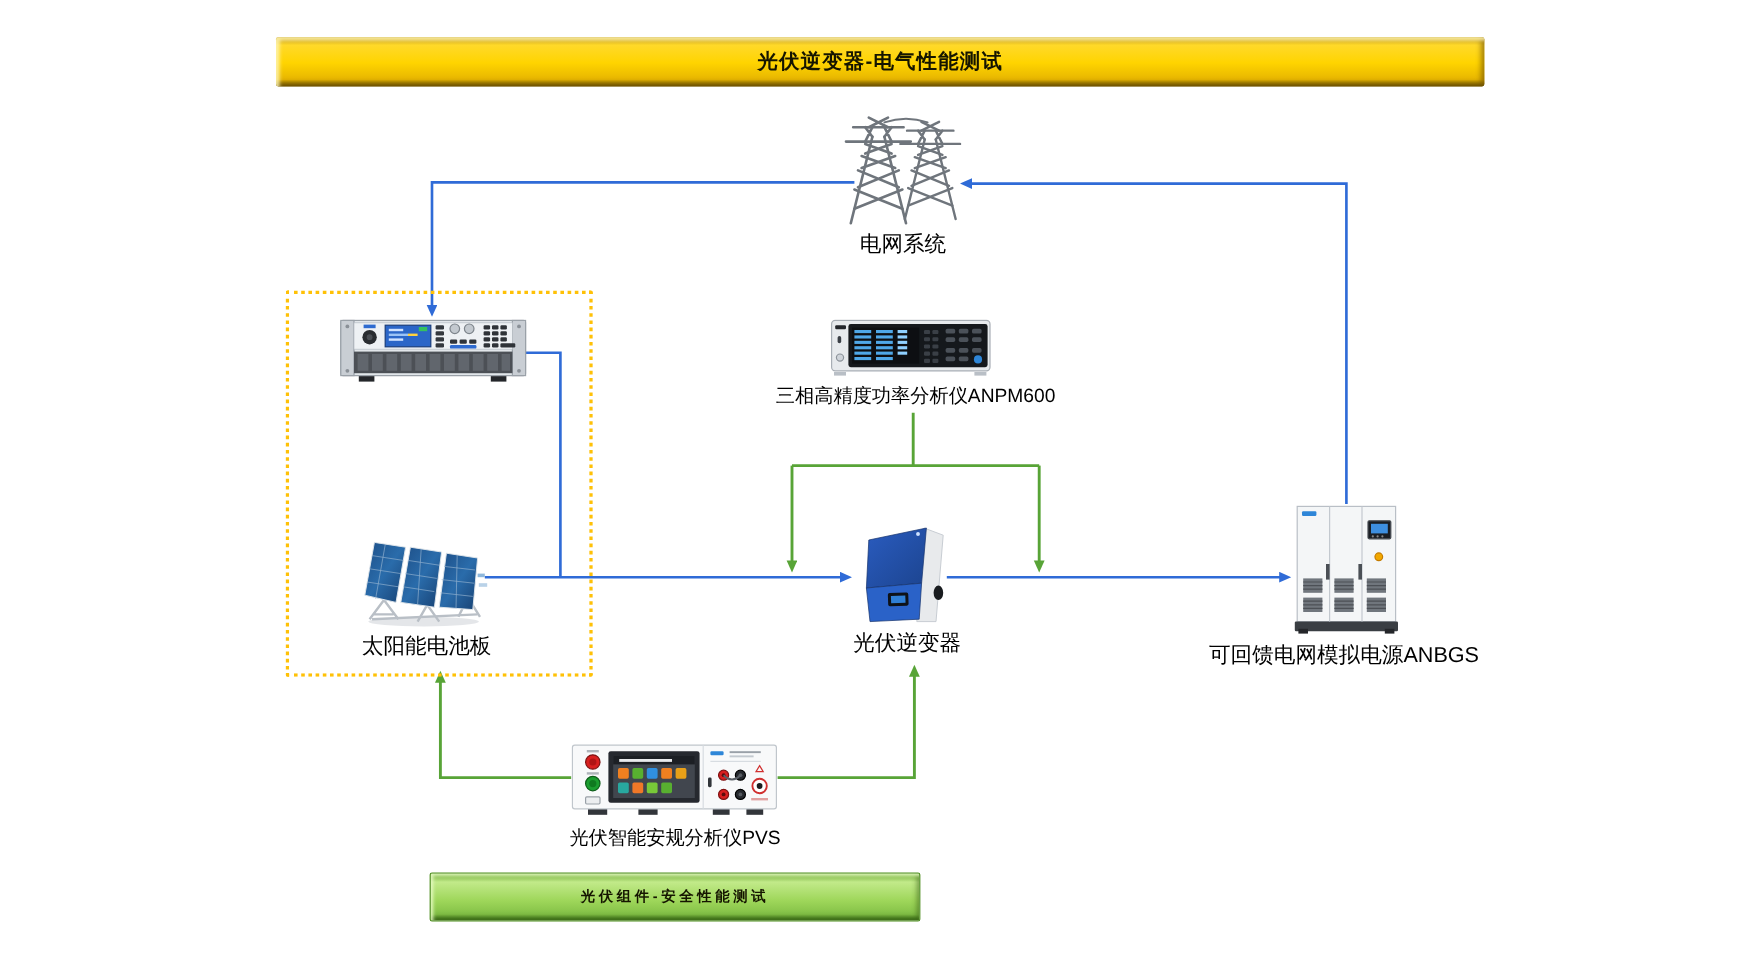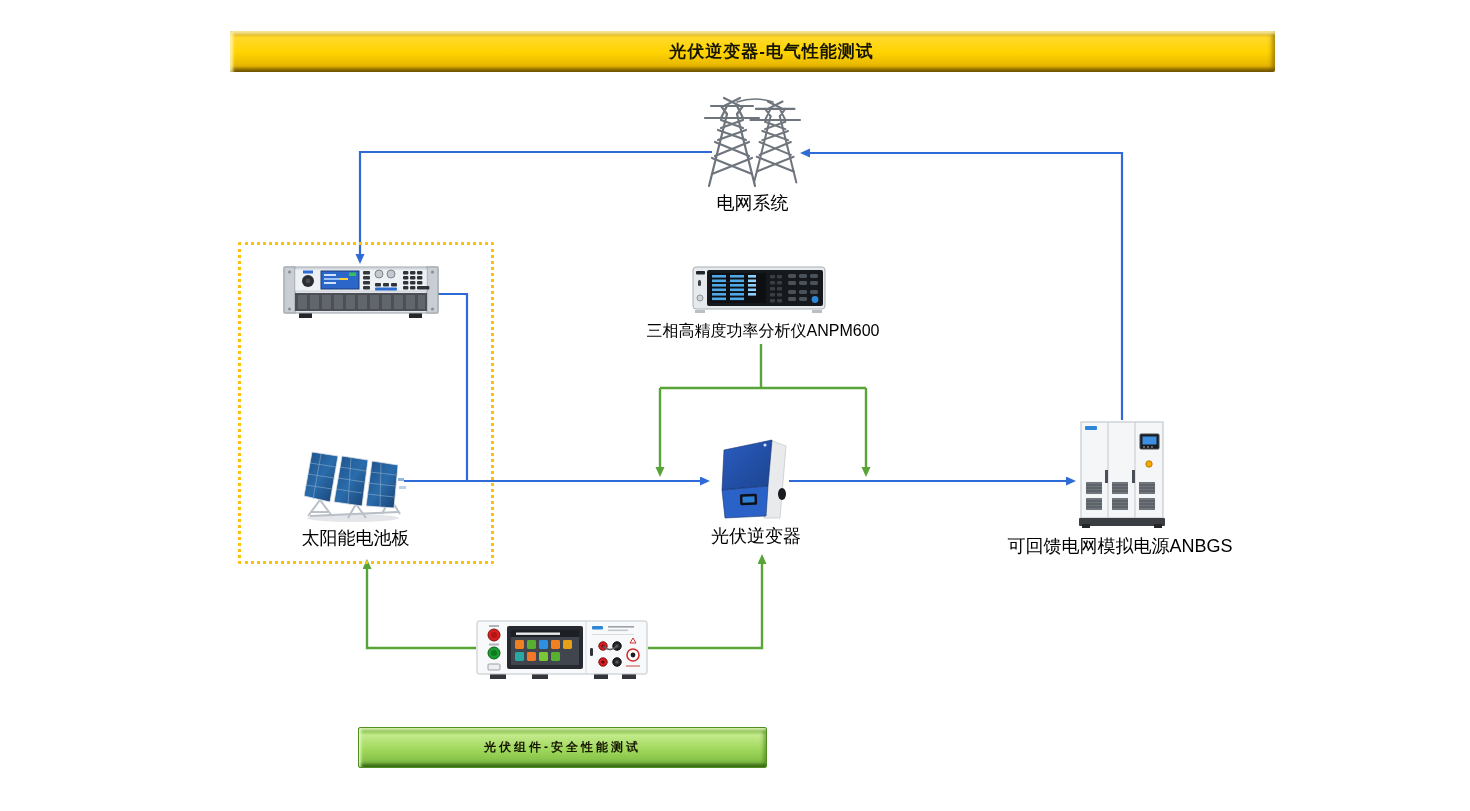--- a/index.html
+++ b/index.html
@@ -5,21 +5,21 @@
   html,body{margin:0;padding:0;background:#fff;font-family:"Liberation Sans",sans-serif;}
   #canvas{position:relative;width:1470px;height:811px;background:#ffffff;overflow:hidden;
           outline:1px solid #e2e2e2;}
   .abs{position:absolute;}
   
   .banner{position:absolute;display:flex;align-items:center;justify-content:center;
           font-weight:bold;color:#151500;}
   .banner-top{left:230px;top:31px;width:1007px;height:41px;font-size:17px;letter-spacing:1px;
     background:linear-gradient(180deg,#b98b00 0%,#ffd92a 16%,#ffd400 52%,#e7b600 86%,#7a6100 100%);
     box-shadow:inset 3px 3px 3px rgba(255,246,180,.85), inset -3px -3px 4px rgba(96,66,0,.55);
-    border-radius:2px;padding-left:38px;}
+    border-radius:2px;}
   .banner-bottom{left:358px;top:727px;width:407px;height:39px;font-size:12px;letter-spacing:3px;
     background:linear-gradient(180deg,#67a52e 0%,#c2ea8a 18%,#9ed65a 58%,#82c046 88%,#3f7518 100%);
     border:1px solid #4e8f1f;box-shadow:inset 2px 2px 3px rgba(235,255,200,.9), inset -2px -3px 4px rgba(40,80,10,.5);
     border-radius:2px;}
   
   .label{position:absolute;text-align:center;color:#000;font-size:18px;line-height:1.35;
          font-weight:500;white-space:nowrap;}
   
   .dashed-box{position:absolute;left:238px;top:242px;width:250px;height:316px;
               border:3px dotted #ffc107;border-radius:2px;}
@@ -331,18 +331,19 @@
     <circle cx="127" cy="42" r="4.2" fill="#d81f1f" stroke="#7e1212"></circle>
       <circle cx="127" cy="42" r="1.6" fill="#5c0c0c"></circle>
     <circle cx="141" cy="42" r="4.2" fill="#26292e" stroke="#000"></circle>
       <circle cx="141" cy="42" r="1.6" fill="#55595f"></circle>
     <path d="M127,26 Q134,33 141,26" stroke="#5a5f66" stroke-width="1.6" fill="none"></path>
     <path d="M157,18 l3,5 h-6 z" fill="none" stroke="#d03030" stroke-width="1"></path>
     <circle cx="157" cy="35" r="6" fill="#fff" stroke="#d03030" stroke-width="1.6"></circle>
     <circle cx="157" cy="35" r="2.4" fill="#1a1c1f"></circle>
     <rect x="150" y="45" width="14" height="2" fill="#e0a0a0"></rect>
   </svg>
+  <div class="label" style="left:450px;top:688px;width:225px;font-size:16px;">光伏智能安规分析仪PVS</div>
 
   <div class="banner banner-bottom">
     <span>光伏组件-安全性能测试</span>
   </div>
 
 </div>
 
 </body></html>

